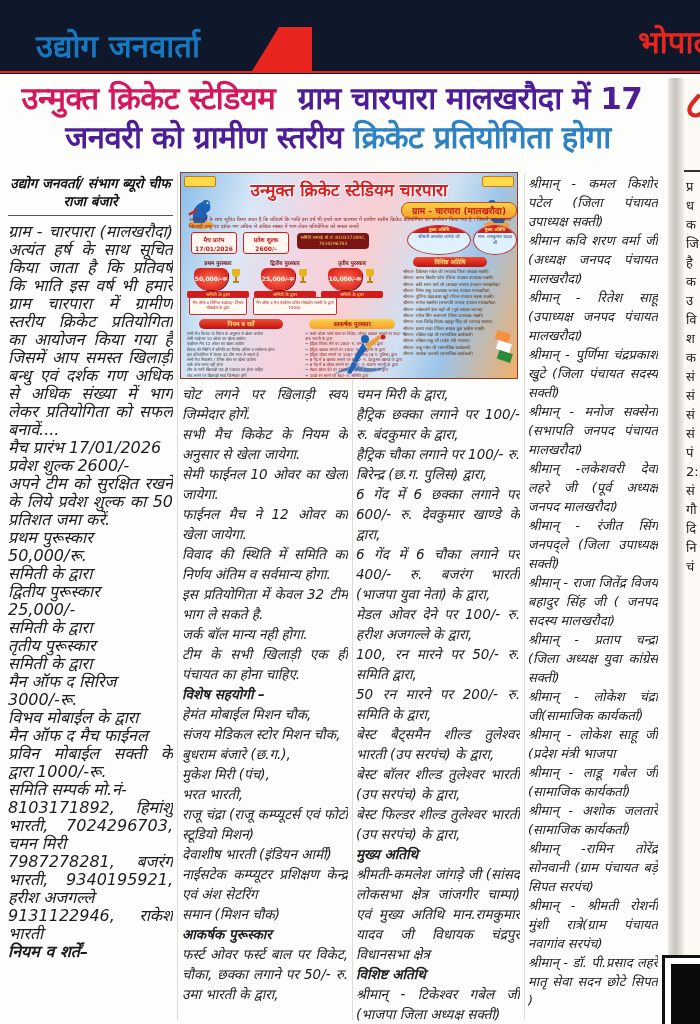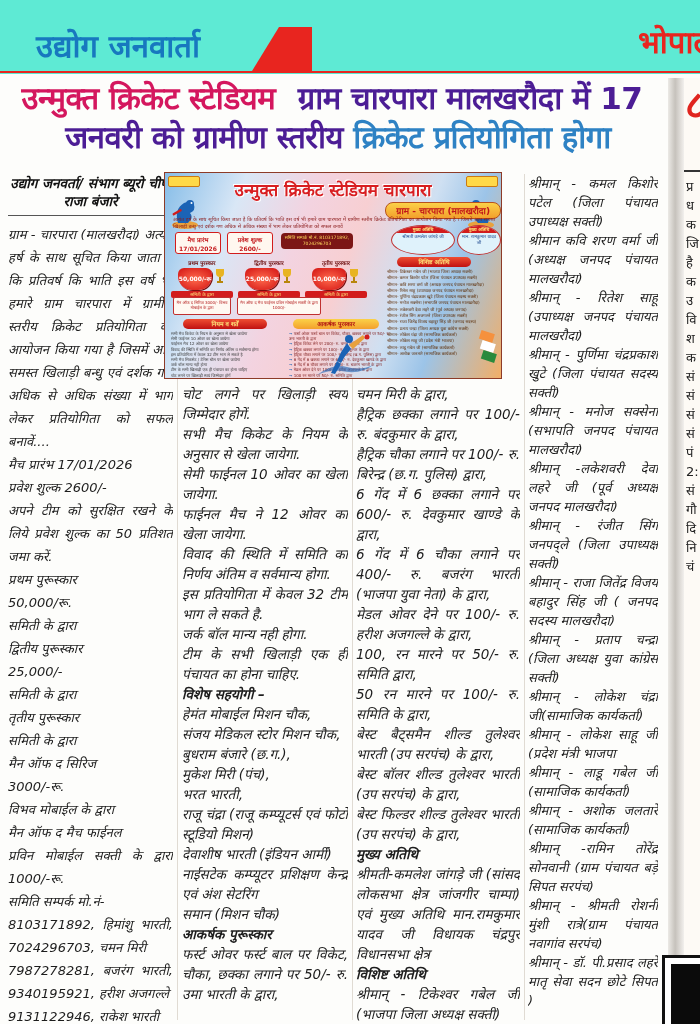--- a/index.html
+++ b/index.html
@@ -1,45 +1,45 @@
 <!DOCTYPE html>
 <html><head>
 <meta charset="utf-8">
 <style>
   html,body{margin:0;padding:0;}
   body{width:700px;height:1024px;position:relative;overflow:hidden;background:#fdfdfb;
        font-family:"DejaVu Sans", sans-serif;}
   .abs{position:absolute;}
   
-  .masthead{left:0;top:0;width:700px;height:74px;background:#5eead4;}
+  .masthead{left:0;top:0;width:700px;height:74px;background:#0f172a;}
   .paper-name{left:36px;top:24px;font-size:31px;font-weight:bold;color:#1778bf;white-space:nowrap;}
   .flag-shape{left:252px;top:27px;width:60px;height:44px;background:#e8251f;
               clip-path:polygon(0 100%,45% 0,100% 0,100% 100%);}
   .city-name{left:638px;top:20px;font-size:31px;font-weight:bold;color:#e8251f;white-space:nowrap;}
   .masthead-rule{left:0;top:71px;width:700px;height:2px;background:#e8251f;}
   
   .headline{left:0;top:79px;width:664px;text-align:center;font-weight:bold;
             font-size:31px;line-height:1.26;letter-spacing:-0.5px;}
   .hl-red{color:#d4175e;} .hl-black{color:#4c1d95;margin-left:12px;} .hl-blue{color:#2e82c4;}
   
   .col{overflow:hidden;font-style:italic;}
   .col p{margin:0;text-align:justify;color:#1d1d1d;}
   .col p.b{font-weight:bold;}
   .col1{left:8px;top:172px;width:165px;height:852px;}
-  .col1 p{font-size:13px;line-height:23px;}
+  .col1 p{font-size:16px;line-height:18px;}
   .col2{left:182px;top:384px;width:166px;height:640px;}
   .col3{left:356px;top:384px;width:164px;height:640px;}
   .col2 p,.col3 p{font-size:13.5px;line-height:20px;}
   .col4{left:528px;top:174px;width:130px;height:850px;}
   .col4 p{font-size:13px;line-height:19px;}
   .byline{font-weight:bold;font-size:13.5px;line-height:18px;text-align:center;color:#111;
           padding:2px 0 5px 0;border-bottom:1.5px solid #555;margin-bottom:7px;}
   .vsep{width:1px;background:#e0dbd3;top:174px;height:846px;}
   
-  .poster{left:164px;top:172px;width:338px;height:207px;box-sizing:border-box;
+  .poster{left:180px;top:172px;width:338px;height:207px;box-sizing:border-box;
           border:1px solid #8d3b28;overflow:hidden;
           background:linear-gradient(110deg,#86bde8 0%,#d9e7f6 20%,#f3d3e0 38%,#f7cfd2 52%,#cfe0f2 68%,#9cc4e8 80%,#f2ae67 100%);}
   .p-title{left:0;top:5px;width:100%;text-align:center;font-size:17px;font-weight:bold;color:#d81f22;
            text-shadow:1px 1px 0 #fff,-1px -1px 0 #fff;}
   .p-sub{left:0;top:26px;width:100%;text-align:right;}
   .p-sub span{display:inline-block;background:linear-gradient(#fbd148,#f3a02c);border:1px solid #b7521d;
               border-radius:8px;color:#c21619;font-weight:bold;font-size:9px;padding:1px 10px;}
   .p-intro{left:8px;top:43px;width:322px;font-size:5px;line-height:6.5px;color:#8a1a1a;text-align:justify;}
   .p-box{box-sizing:border-box;border:1px solid #d21c1c;background:#fff7ef;border-radius:3px;
          text-align:center;color:#c31418;font-weight:bold;font-size:6px;line-height:9px;padding-top:2px;}
@@ -287,21 +287,21 @@
     <p>फर्स्ट ओवर फर्स्ट बाल पर विकेट, चौका, छक्का लगाने पर 50/- रु. उमा भारती के द्वारा,</p>
   </div>
 <div class="abs col col3">
     <p>चमन मिरी के द्वारा,</p>
     <p>हैट्रिक छक्का लगाने पर 100/- रु. बंदकुमार के द्वारा,</p>
     <p>हैट्रिक चौका लगाने पर 100/- रु. बिरेन्द्र (छ.ग. पुलिस) द्वारा,</p>
     <p>6 गेंद में 6 छक्का लगाने पर 600/- रु. देवकुमार खाण्डे के द्वारा,</p>
     <p>6 गेंद में 6 चौका लगाने पर 400/- रु. बजरंग भारती (भाजपा युवा नेता) के द्वारा,</p>
     <p>मेडल ओवर देने पर 100/- रु. हरीश अजगल्ले के द्वारा,</p>
     <p>100, रन मारने पर 50/- रु. समिति द्वारा,</p>
-    <p>50 रन मारने पर 100/- रु. समिति के द्वारा,</p>
+    <p>50 रन मारने पर 200/- रु. समिति के द्वारा,</p>
     <p>बेस्ट बैट्समैन शील्ड तुलेश्वर भारती (उप सरपंच) के द्वारा,</p>
     <p>बेस्ट बॉलर शील्ड तुलेश्वर भारती (उप सरपंच) के द्वारा,</p>
     <p>बेस्ट फिल्डर शील्ड तुलेश्वर भारती (उप सरपंच) के द्वारा,</p>
     <p class="b">मुख्य अतिथि</p>
     <p>श्रीमती-कमलेश जांगड़े जी (सांसद लोकसभा क्षेत्र जांजगीर चाम्पा) एवं मुख्य अतिथि मान.रामकुमार यादव जी विधायक चंद्रपुर विधानसभा क्षेत्र</p>
     <p class="b">विशिष्ट अतिथि</p>
     <p>श्रीमान् - टिकेश्वर गबेल जी (भाजपा जिला अध्यक्ष सक्ती)</p>
   </div>
 <div class="abs col col4">
     <p>श्रीमान् - कमल किशोर पटेल (जिला पंचायत उपाध्यक्ष सक्ती)</p>

